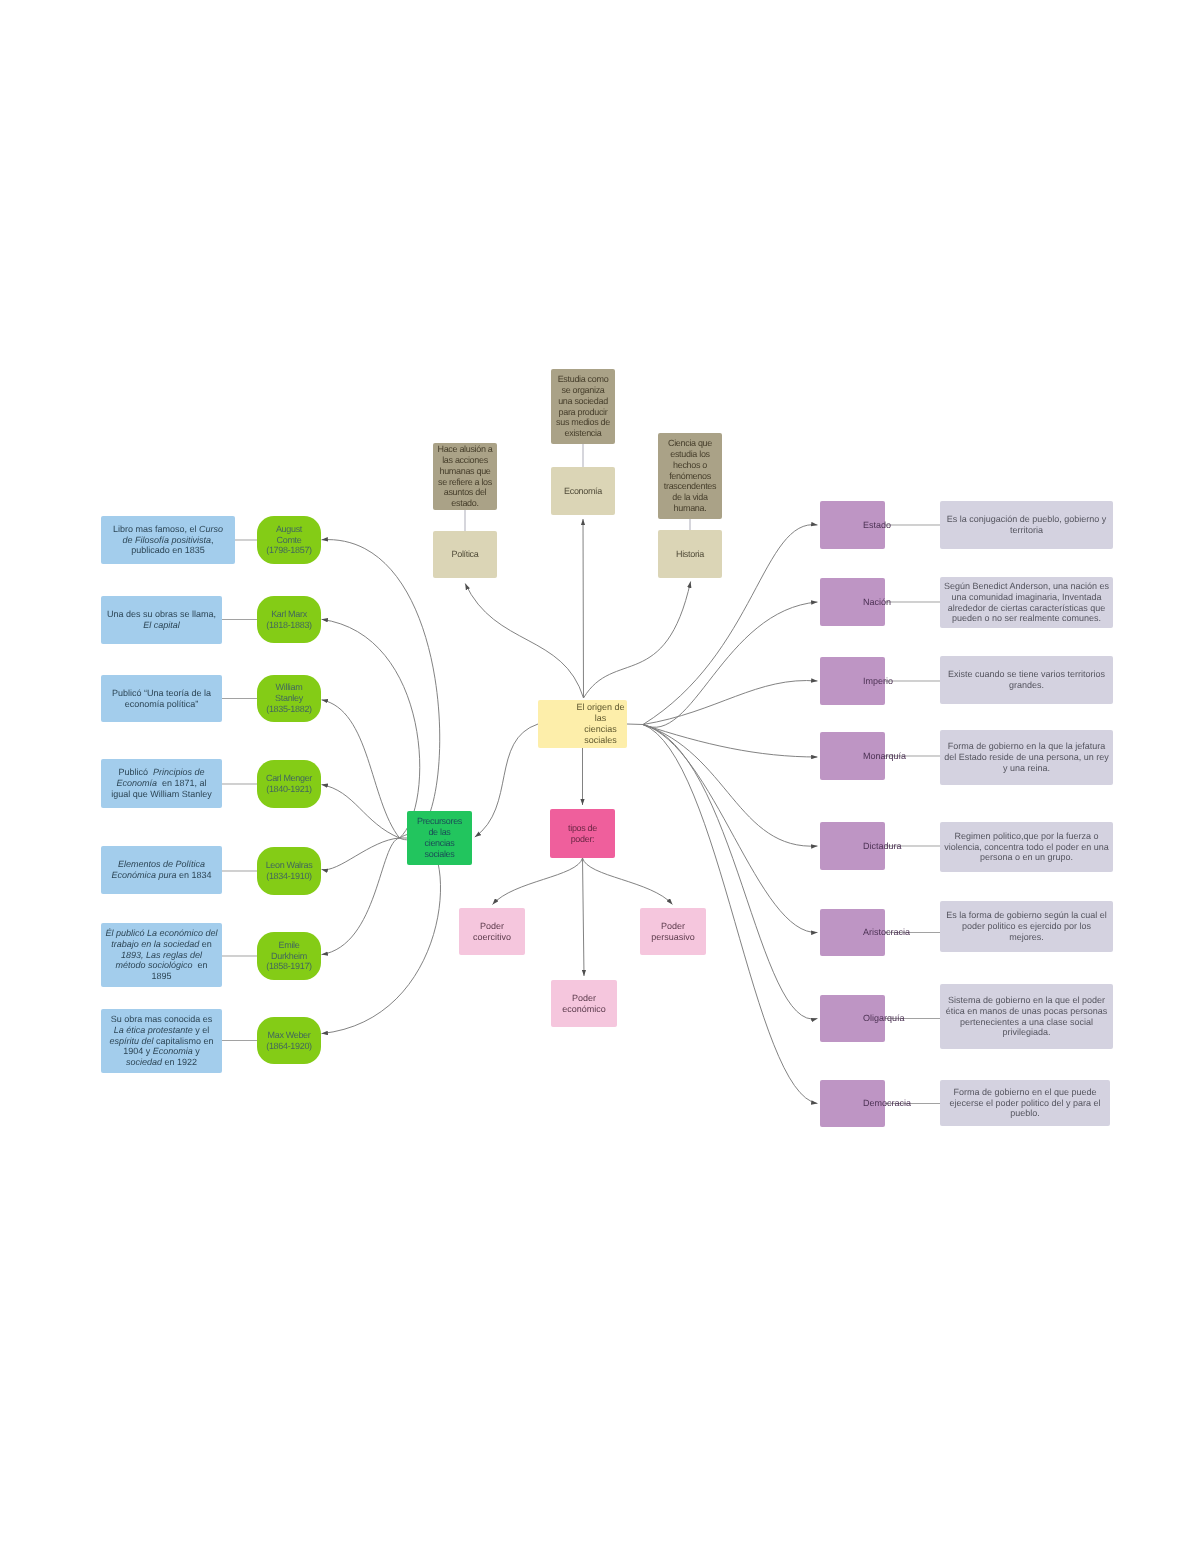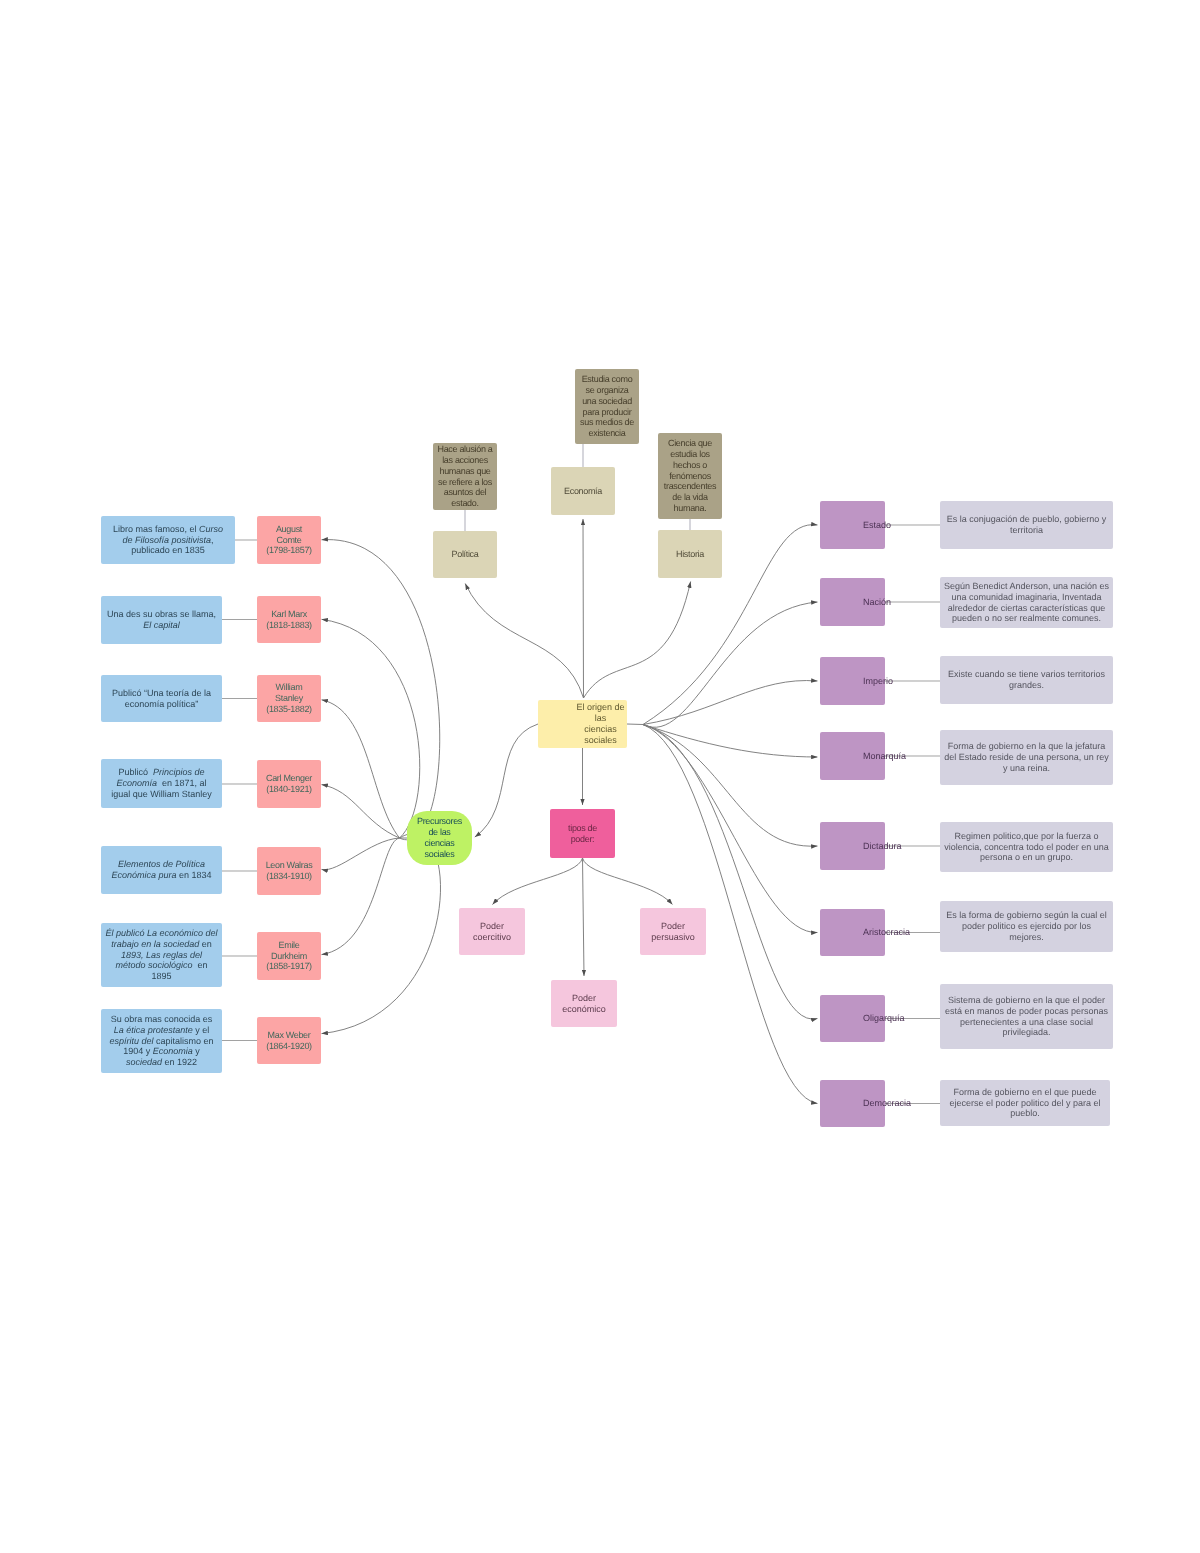--- a/index.html
+++ b/index.html
@@ -14,22 +14,22 @@
   #edges path.e3{stroke:#9d9d9d;}
   #edges marker path{fill:#4e4e4e;stroke:none;}
   .node{position:absolute;box-sizing:border-box;display:flex;align-items:center;
         justify-content:center;text-align:center;border-radius:2px;
         font-size:9px;line-height:10.9px;}
   .node>span{display:block;width:100%;padding:0 2px;box-sizing:border-box;
              white-space:pre-line;}
   .node i{font-style:italic;}
   .narrow>span{letter-spacing:-0.32px;}
   .blue{background:#a3cdec;color:#2d4656;}
-  .green{background:#fca5a5;color:#43685c;}
-  .teal{background:#bef264;color:#1b4f57;border-radius:20px;}
+  .green{background:#84cc16;color:#43685c;border-radius:17px;}
+  .teal{background:#22c55e;color:#1b4f57;}
   .yellow{background:#fdeeaa;color:#60592f;padding-left:36px;}
   .magenta{background:#ef5f9c;color:#6b2745;}
   .pinklight{background:#f5c6dd;color:#5c3b4c;}
   .purple{background:#be95c4;color:#4c3254;padding-left:41px;}
   .lavender{background:#d4d2e0;color:#55555f;}
   .olive-light{background:#dbd5b6;color:#524d3a;}
   .olive-dark{background:#aaa287;color:#473f2c;}
 </style>
 </head>
 <body>
@@ -186,21 +186,21 @@
       <span>Hace alusión a
 las acciones
 humanas que
 se refiere a los
 asuntos del
 estado.</span>
     </div>
   <div class="node olive-light narrow" style="left:551px;top:467px;width:64px;height:48px;">
       <span>Economía</span>
     </div>
-  <div class="node olive-dark narrow" style="left:551px;top:369px;width:64px;height:75px;margin-left:24px;">
+  <div class="node olive-dark narrow" style="left:551px;top:369px;width:64px;height:75px;">
       <span>Estudia como
 se organiza
 una sociedad
 para producir
 sus medios de
 existencia</span>
     </div>
   <div class="node olive-light narrow" style="left:658px;top:530px;width:64px;height:48px;">
       <span>Historia</span>
     </div>
@@ -261,21 +261,21 @@
 violencia, concentra todo el poder en una
 persona o en un grupo.</span>
     </div>
   <div class="node lavender" style="left:940px;top:901px;width:173px;height:51px;">
       <span>Es la forma de gobierno según la cual el
 poder politico es ejercido por los
 mejores.</span>
     </div>
   <div class="node lavender" style="left:940px;top:984px;width:173px;height:65px;">
       <span>Sistema de gobierno en la que el poder
-está en manos de poder pocas personas
+ética en manos de unas pocas personas
 pertenecientes a una clase social
 privilegiada.</span>
     </div>
   <div class="node lavender" style="left:940px;top:1080px;width:170px;height:46px;">
       <span>Forma de gobierno en el que puede
 ejecerse el poder politico del y para el
 pueblo.</span>
     </div>
 </div>
 

